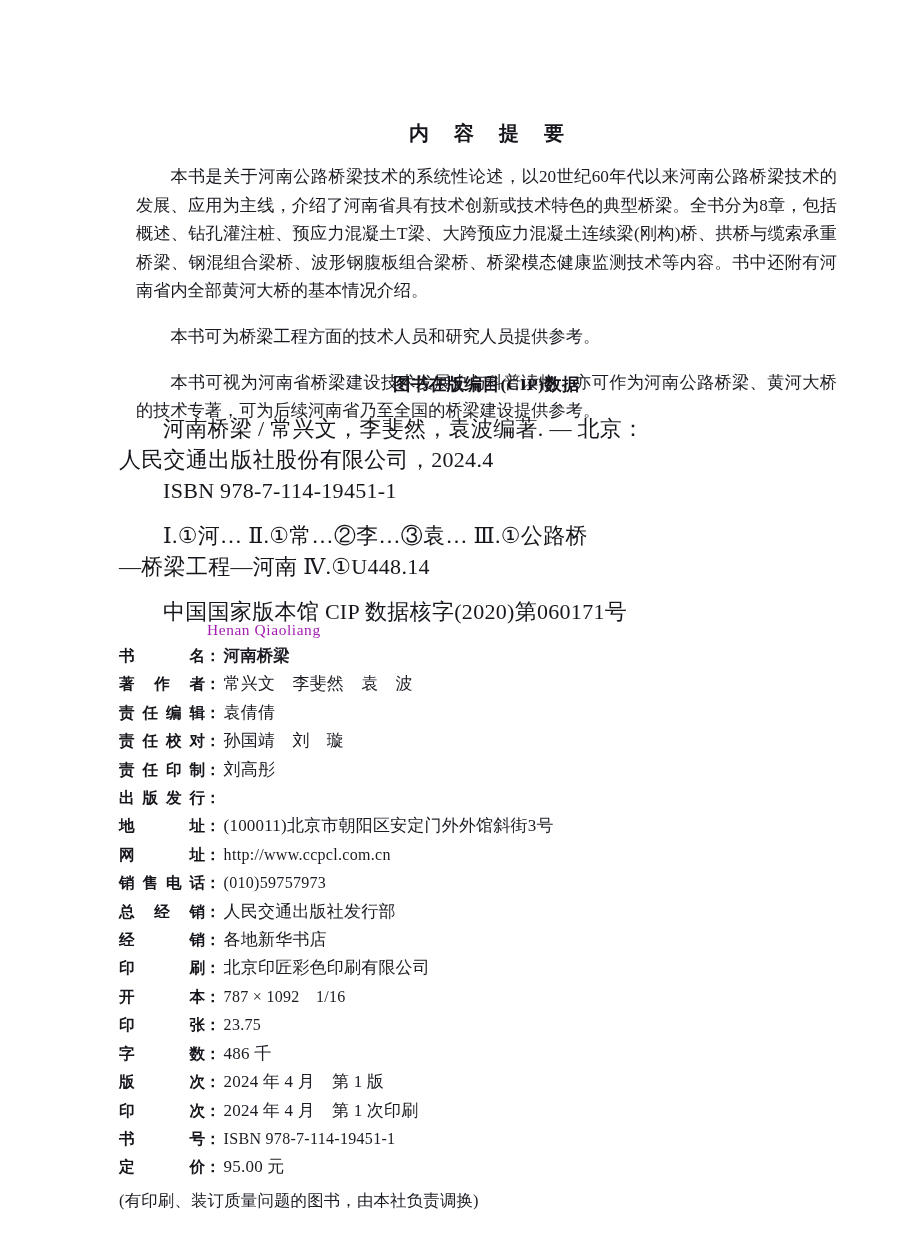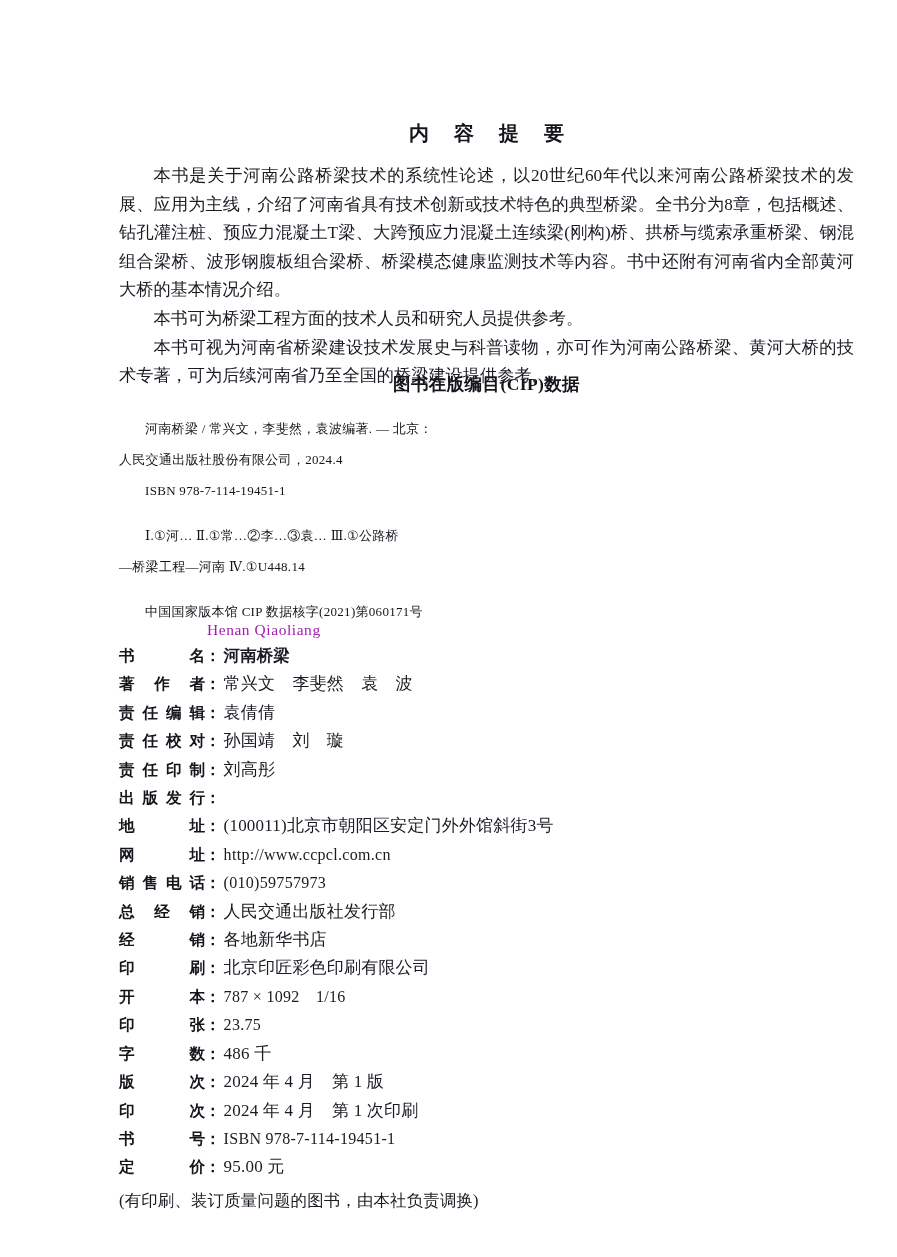--- a/index.html
+++ b/index.html
@@ -34,21 +34,21 @@
     font-weight: bold;
     font-size: 20px;
     letter-spacing: 10px;
     text-indent: 10px;
     color: #15151c;
     margin: 0 0 16px 0;
     line-height: 1.3;
   }
 
   .para {
-    margin: 0;
+    margin: 17px;
     font-size: 17.2px;
     line-height: 28.6px;
     text-align: justify;
     text-justify: inter-ideograph;
     text-indent: 2em;
     color: #1a1a22;
   }
 
   
   .cip-block {
@@ -62,21 +62,21 @@
     font-weight: bold;
     font-size: 17.5px;
     line-height: 1.4;
     margin: 0 0 16px 0;
     letter-spacing: 0.4px;
     text-align: center;
   }
 
   .cip-line {
     margin: 0;
-    font-size: 13px;
+    font-size: 22px;
     line-height: 31px;
     letter-spacing: 0.3px;
   }
 
   .cip-indent { text-indent: 2em; }
   .cip-gap-top { margin-top: 14px; }
 
   
   .colophon {
     position: absolute;
@@ -163,21 +163,21 @@
   <div class="cip-block">
     <div class="cip-heading">图书在版编目(CIP)数据</div>
 
     <p class="cip-line cip-indent">河南桥梁 / 常兴文，李斐然，袁波编著. — 北京：</p>
     <p class="cip-line">人民交通出版社股份有限公司，2024.4</p>
     <p class="cip-line cip-indent">ISBN 978-7-114-19451-1</p>
 
     <p class="cip-line cip-indent cip-gap-top">Ⅰ.①河…  Ⅱ.①常…②李…③袁…  Ⅲ.①公路桥</p>
     <p class="cip-line">—桥梁工程—河南  Ⅳ.①U448.14</p>
 
-    <p class="cip-line cip-indent cip-gap-top">中国国家版本馆 CIP 数据核字(2021)第060171号</p>
+    <p class="cip-line cip-indent cip-gap-top">中国国家版本馆 CIP 数据核字(2020)第060171号</p>
   </div>
 
   <div class="colophon">
     <div class="romanized">Henan Qiaoliang</div>
 
     <div id="colophon-rows">
         <div class="col-row">
           <span class="col-label">书名</span>
           <span class="col-sep">：</span>
           <span class="col-value bold-title">河南桥梁</span>

